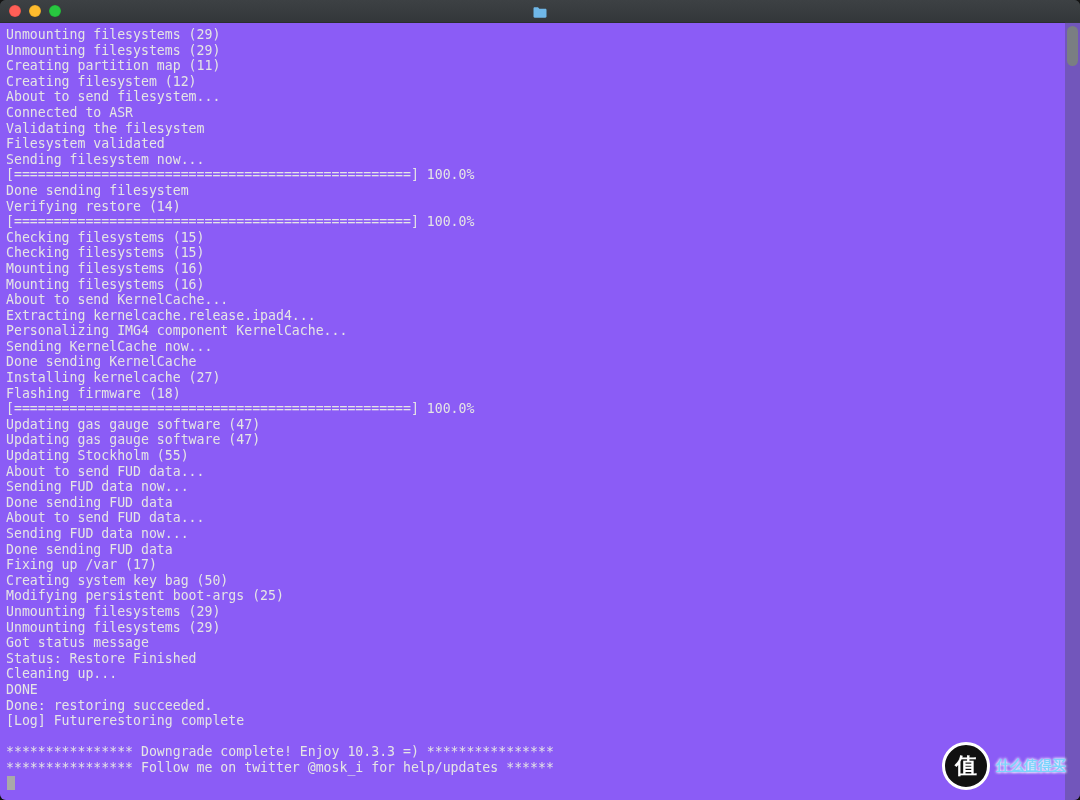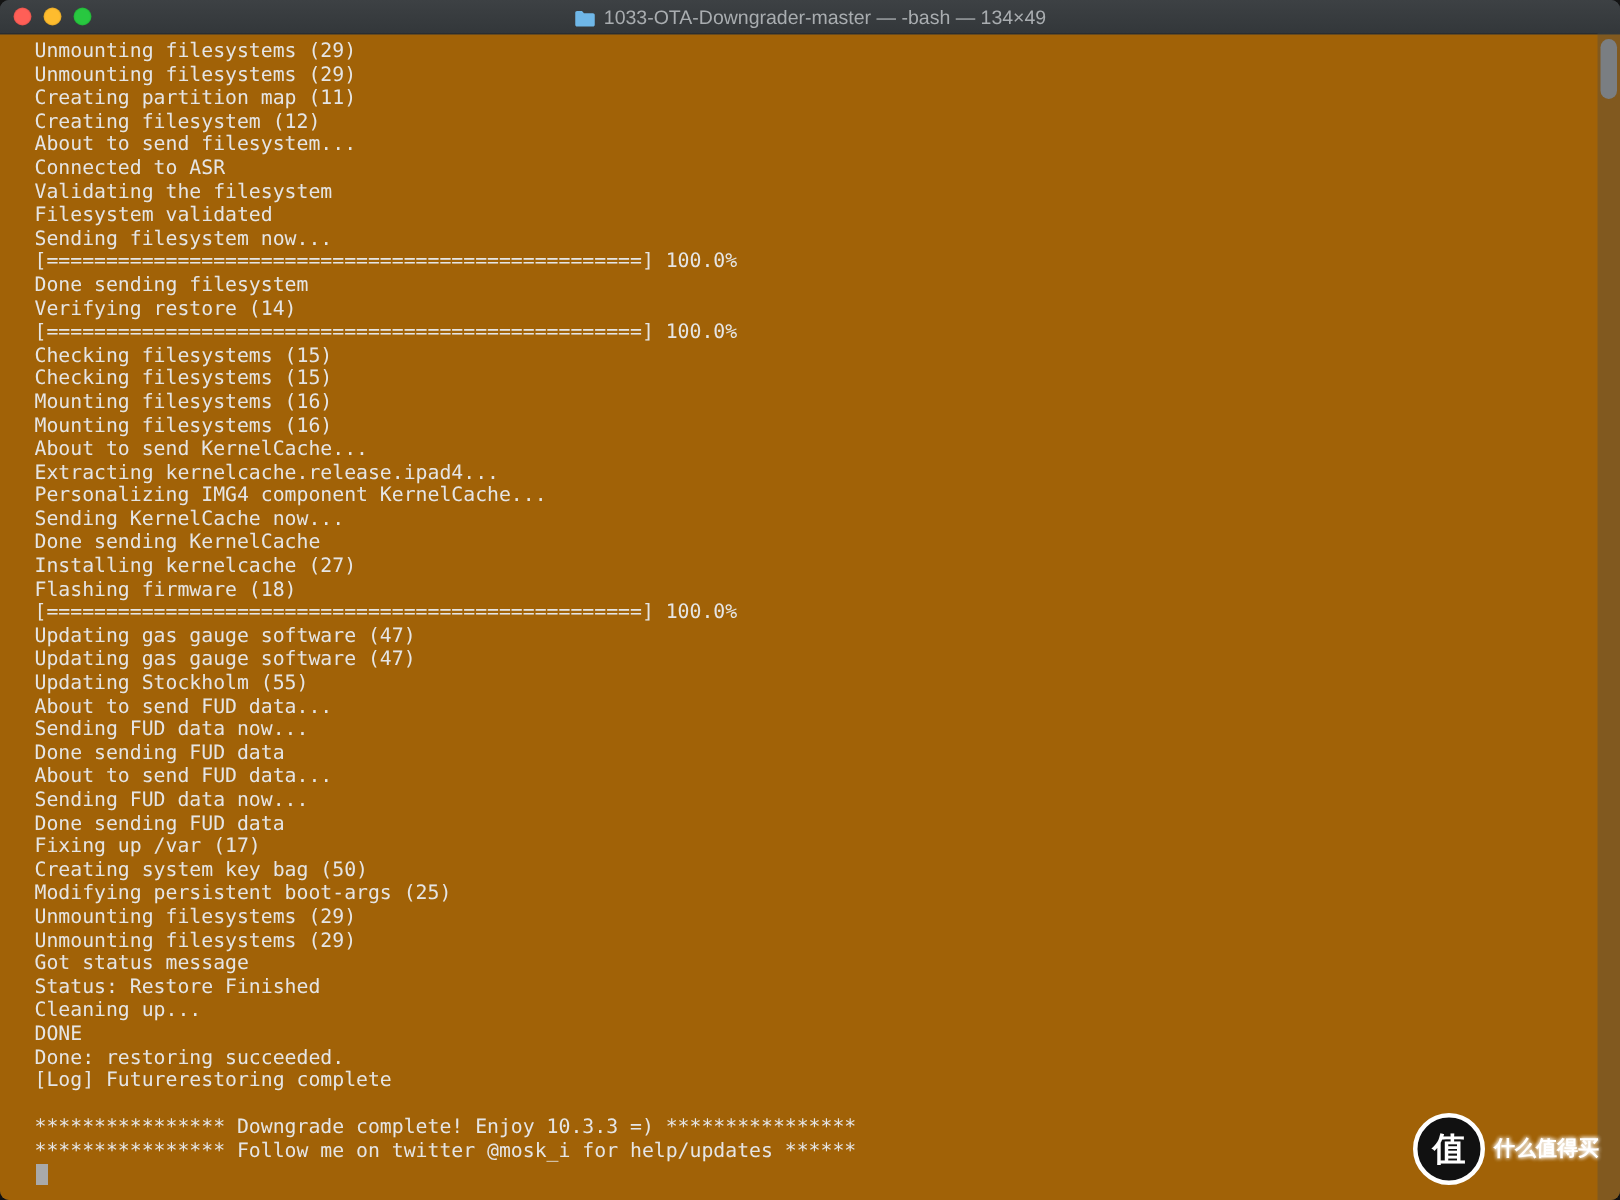--- a/index.html
+++ b/index.html
@@ -50,24 +50,24 @@
     font-size: 13px;
     color: #a9adb0;
     font-family: -apple-system, "Helvetica Neue", Arial, sans-serif;
     pointer-events: none;
   }
   .folder-icon {
     width: 14px; height: 11px;
     display: inline-block;
   }
   .terminal-body {
-    background: #a16207;
+    background: #8b5cf6;
     color: #e5e5e5;
     height: calc(800px - 22px);
-    padding: 4px 6px 0 23px;
+    padding: 4px 6px 0 6px;
     box-sizing: border-box;
     position: relative;
     font-size: 13.2px;
     line-height: 15.6px;
     white-space: pre;
     letter-spacing: 0;
   }
   .scrollbar-track {
     position: absolute;
     right: 0;
@@ -111,43 +111,43 @@
     font-weight: 700;
     font-size: 22px;
     display: flex;
     align-items: center;
     justify-content: center;
     font-family: -apple-system, Arial, sans-serif;
   }
   .wm-text {
     font-family: "PingFang SC", "Microsoft YaHei", sans-serif;
     font-size: 14px;
-    color: #ffffff;
+    color: #7dd3fc;
     font-weight: 600;
     text-shadow: 0 0 3px #fff, 0 0 3px #fff;
+    text-decoration: underline;
   }
 </style>
 </head>
 <body>
 
 <div class="window">
 
   <div class="titlebar">
     <div class="traffic">
       <div class="dot red"></div>
       <div class="dot yellow"></div>
       <div class="dot green"></div>
     </div>
     <div class="title-center">
       <span class="folder-icon">
         <svg viewBox="0 0 14 11" width="14" height="11">
           <path d="M0.5 1.5 C0.5 0.8 1 0.3 1.7 0.3 L5 0.3 L6.3 1.8 L12.3 1.8 C13 1.8 13.5 2.3 13.5 3 L13.5 9.5 C13.5 10.2 13 10.7 12.3 10.7 L1.7 10.7 C1 10.7 0.5 10.2 0.5 9.5 Z" fill="#6fb7e8"></path>
         </svg>
       </span>
-      <span>1033-OTA-Downgrader-master — -bash — 134×49</span>
     </div>
   </div>
 
   <div class="terminal-body" id="term">Unmounting filesystems (29)
 Unmounting filesystems (29)
 Creating partition map (11)
 Creating filesystem (12)
 About to send filesystem...
 Connected to ASR
 Validating the filesystem

